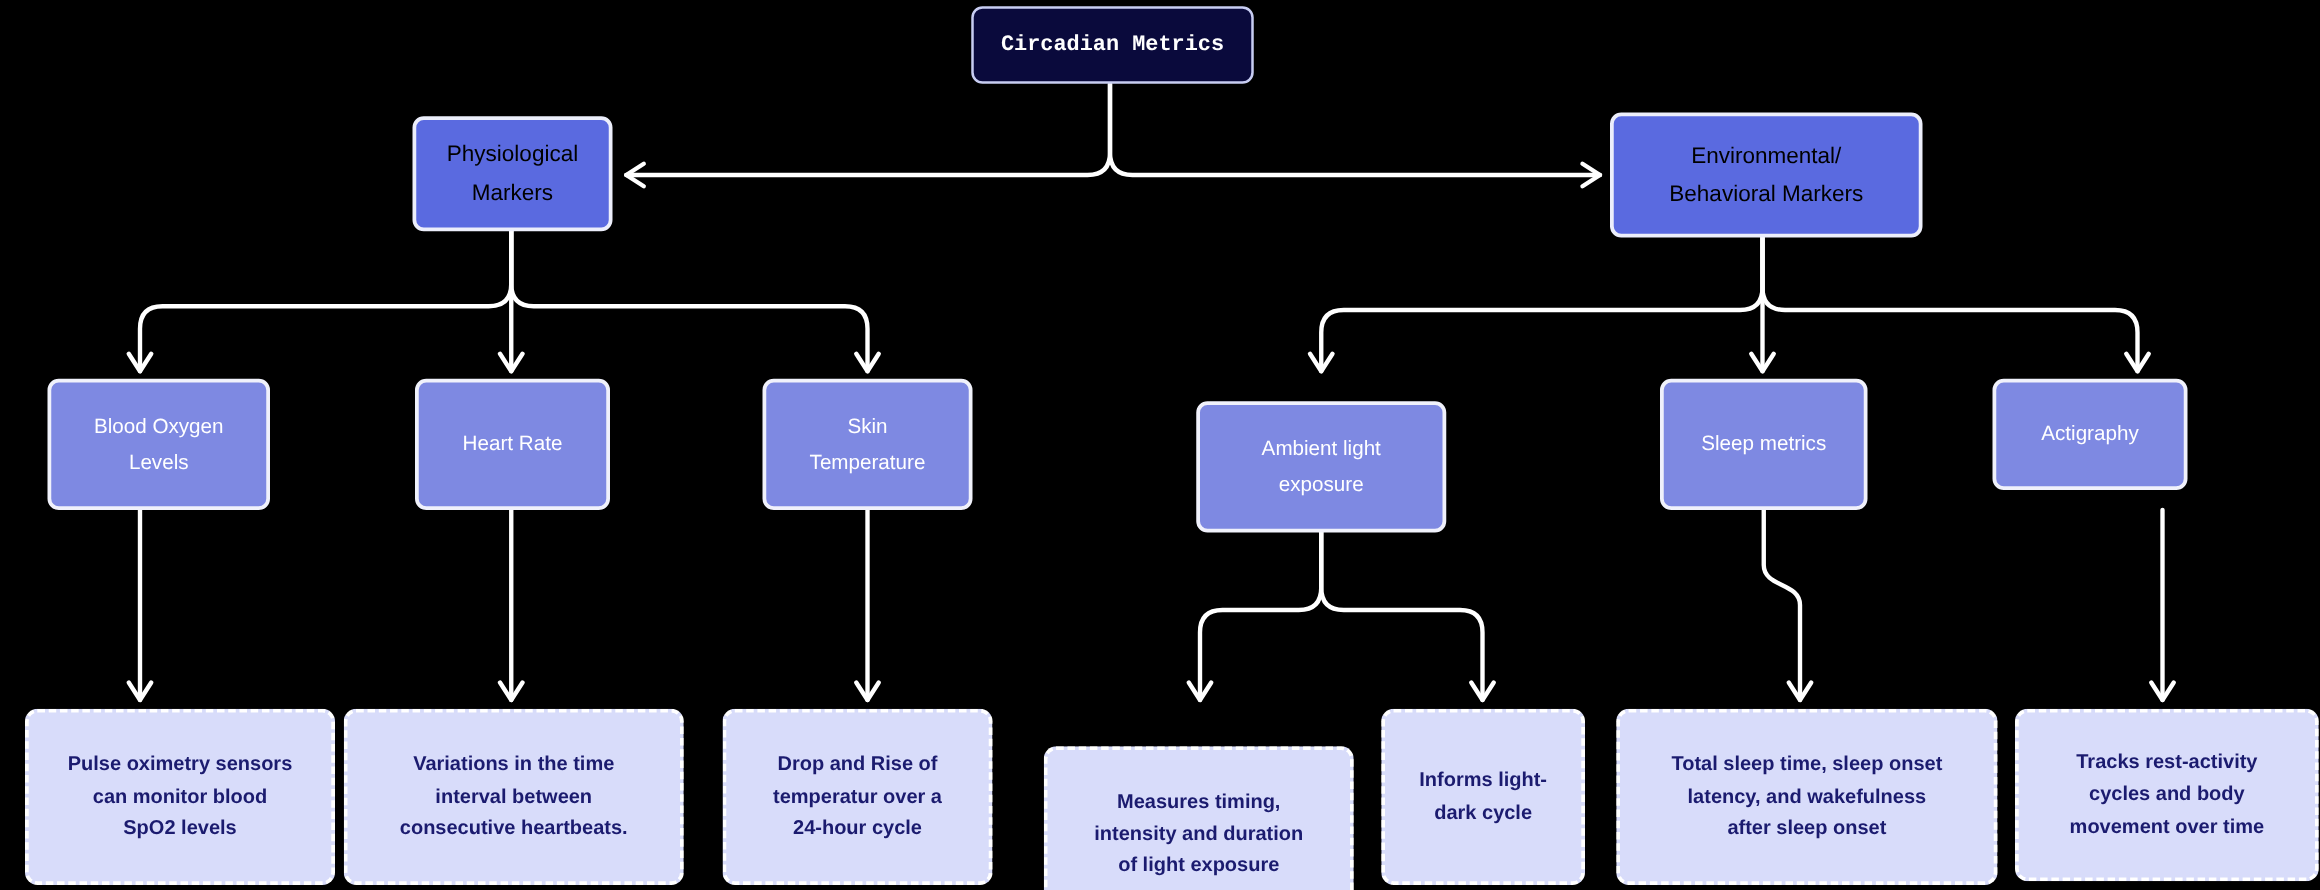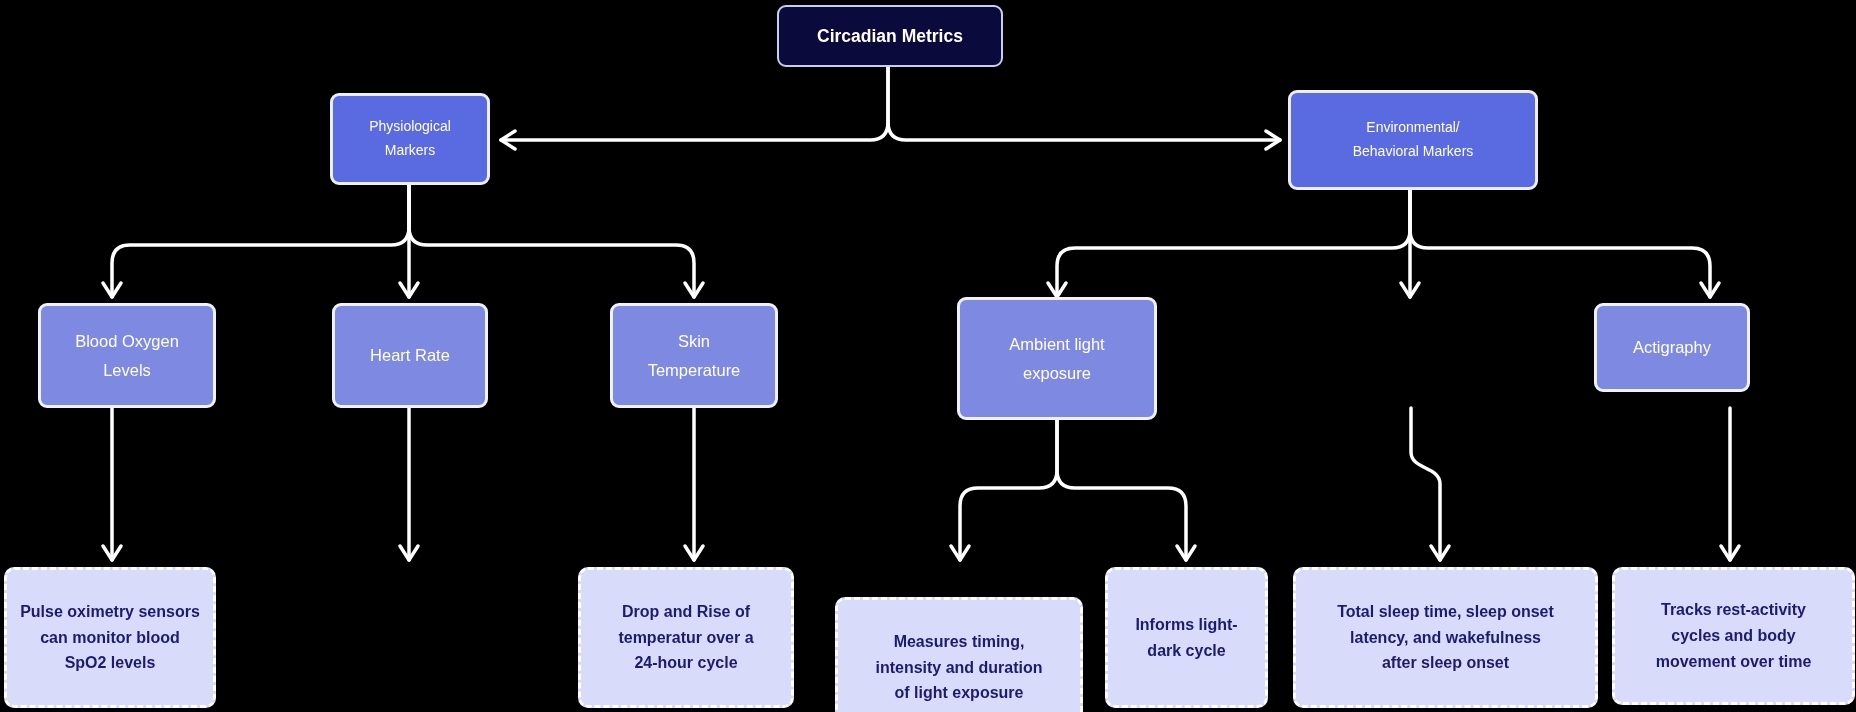--- a/index.html
+++ b/index.html
@@ -15,26 +15,26 @@
     position:absolute;
     display:flex;align-items:center;justify-content:center;
     text-align:center;
     white-space:pre-line;
     box-sizing:border-box;
     border-radius:9px;
   }
   .root{
     background:#0a0a3c;
     border:2.5px solid #c8cdf2;
-    color:#ffffff;font-weight:700;font-size:17.5px;
+    color:#ffffff;font-weight:700;font-size:17.5px;font-family:Liberation Mono, monospace;
   }
   .branch{
     background:#5a6ae0;
     border:3px solid #eceefb;
-    color:#ffffff;font-weight:500;font-size:14px;line-height:1.7;
+    color:#000000;font-weight:500;font-size:18px;line-height:1.7;
   }
   .category{
     background:#7e89e2;
     border:3px solid #f0f1fb;
     color:#ffffff;font-weight:500;font-size:16.5px;line-height:1.7;
   }
   .leaf{
     background:#d8dcfa;
     border:3px dashed #ffffff;
     border-radius:10px;
@@ -94,32 +94,40 @@
     <span>Environmental/
 Behavioral Markers</span>
   </div>
   <div class="node category" style="left:332px;top:303px;width:156px;height:105px">
     <span>Heart Rate</span>
   </div>
   <div class="node category" style="left:610px;top:303px;width:168px;height:105px">
     <span>Skin
 Temperature</span>
   </div>
-  <div class="node category" style="left:957px;top:297px;width:200px;height:123px">
+  <div class="node category" style="left:957px;top:321px;width:200px;height:105px">
     <span>Ambient light
 exposure</span>
+  </div>
+  <div class="node category" style="left:1328px;top:303px;width:166px;height:105px">
+    <span>Sleep metrics</span>
   </div>
   <div class="node category" style="left:1594px;top:303px;width:156px;height:89px">
     <span>Actigraphy</span>
   </div>
 
-  <div class="node leaf" style="left:4px;top:567px;width:212px;height:141px">
+  <div class="node leaf" style="left:20px;top:567px;width:248px;height:141px">
     <span>Pulse oximetry sensors
 can monitor blood
 SpO2 levels</span>
+  </div>
+  <div class="node leaf" style="left:275px;top:567px;width:272px;height:141px">
+    <span>Variations in the time
+interval between
+consecutive heartbeats.</span>
   </div>
   <div class="node leaf" style="left:578px;top:567px;width:216px;height:141px">
     <span>Drop and Rise of
 temperatur over a
 24-hour cycle</span>
   </div>
   <div class="node leaf" style="left:835px;top:597px;width:248px;height:141px">
     <span>Measures timing,
 intensity and duration
 of light exposure</span>

